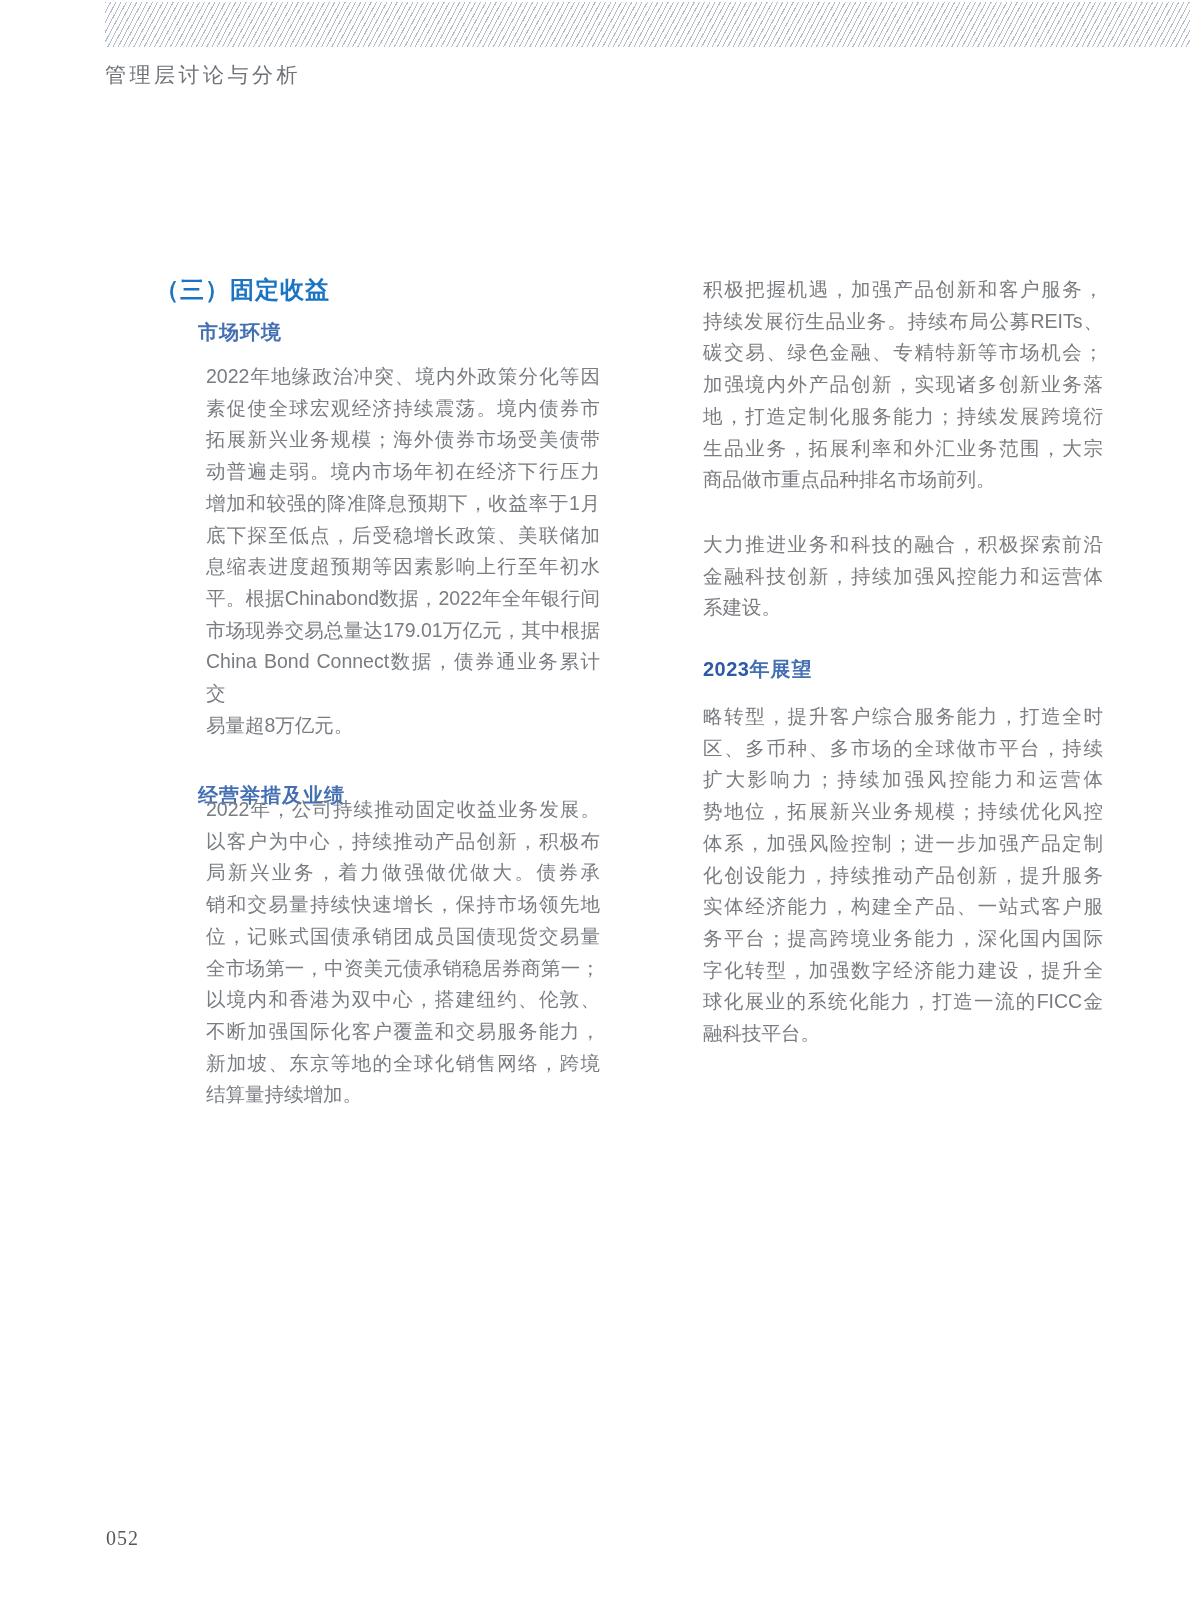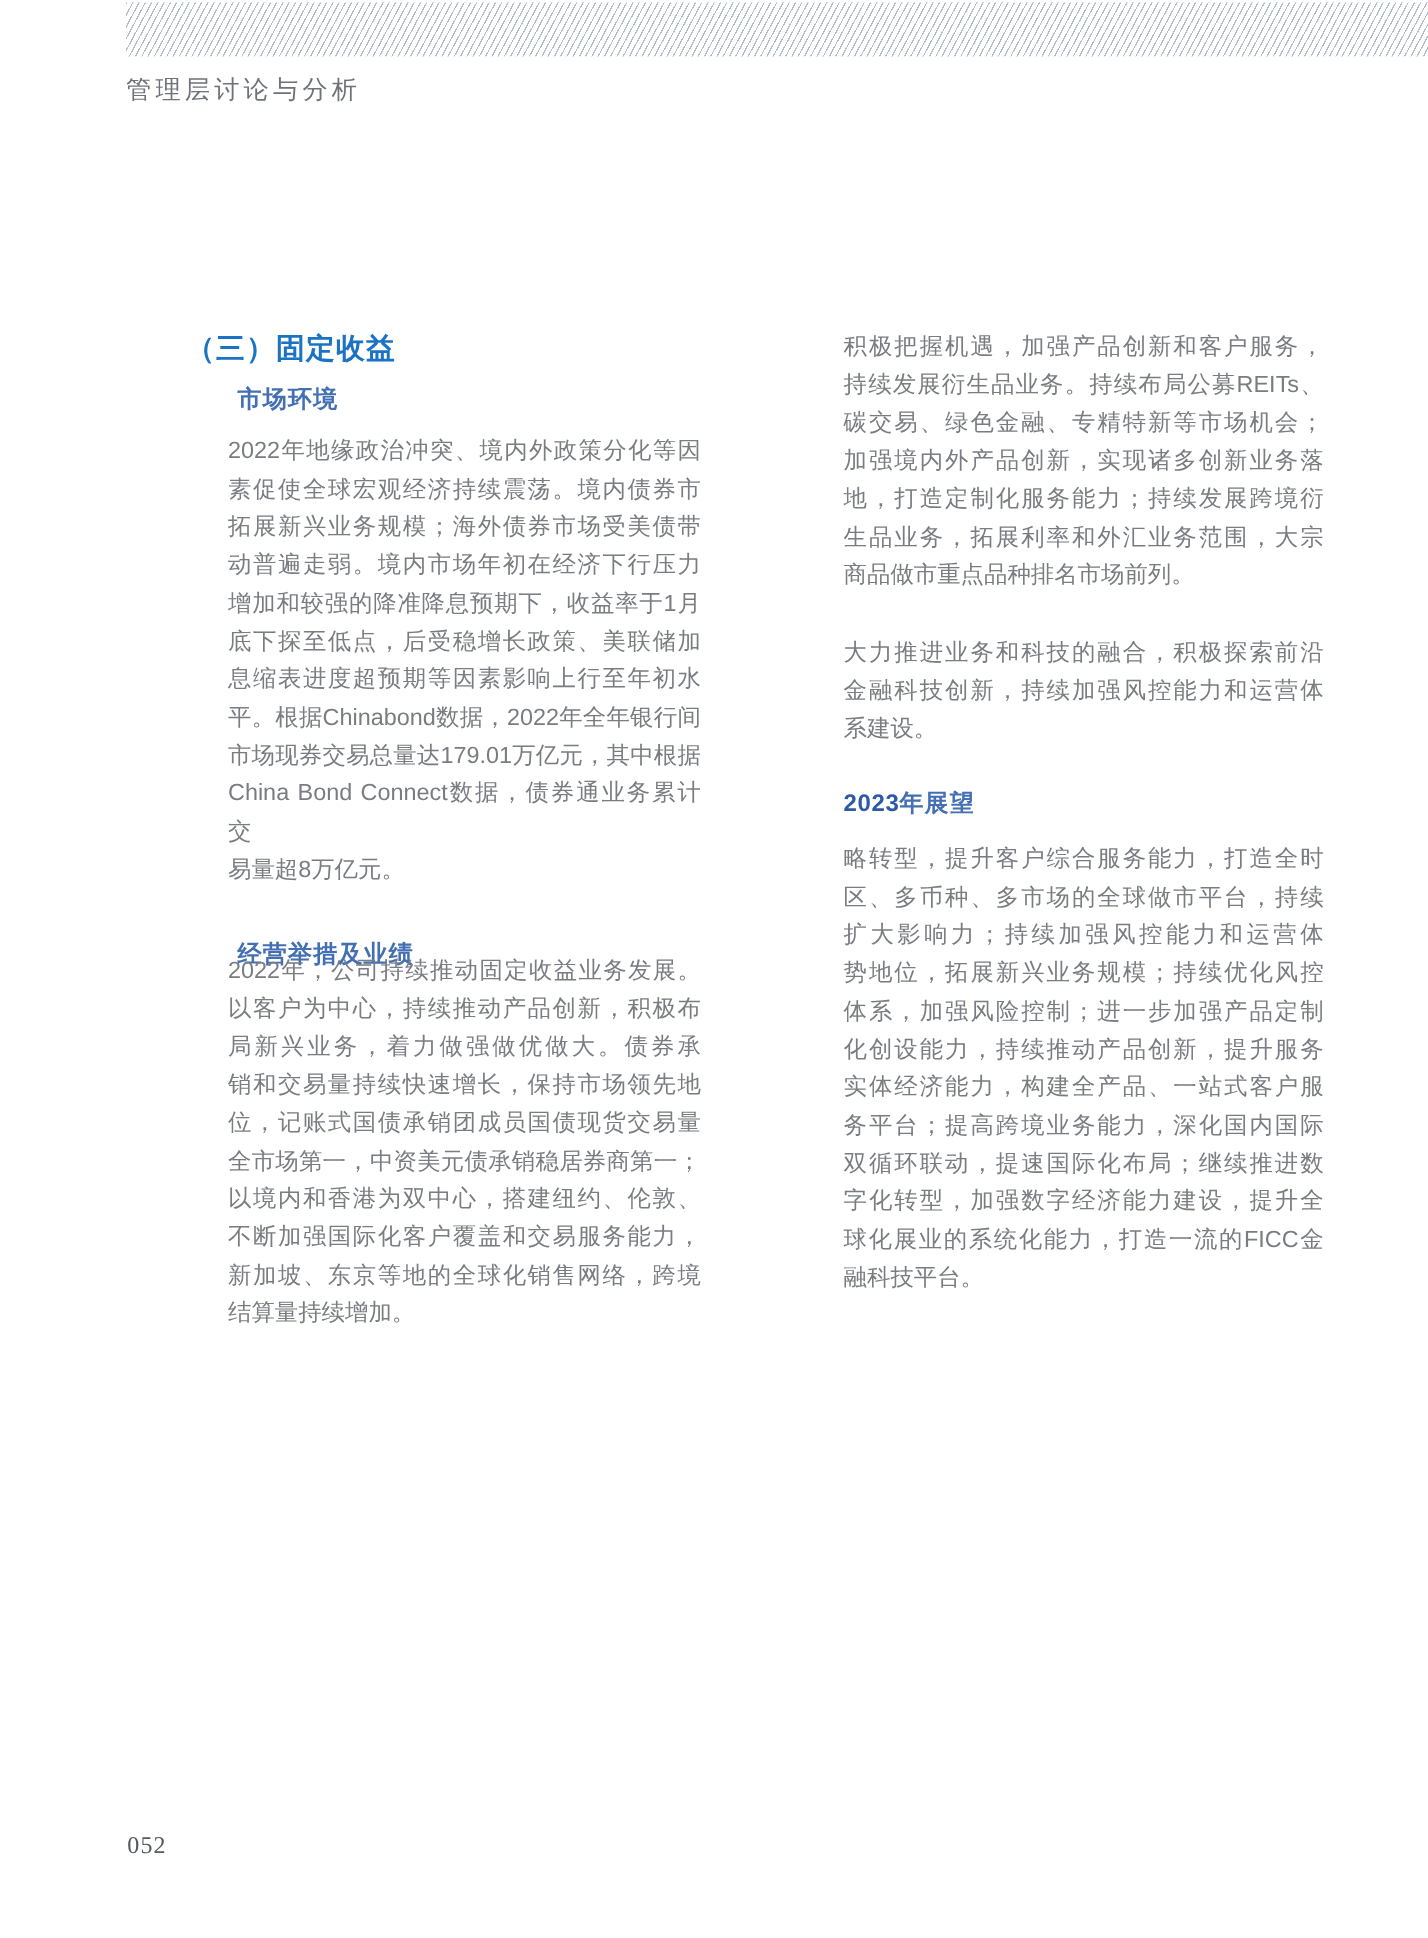--- a/index.html
+++ b/index.html
@@ -59,21 +59,21 @@
   .h-outlook .num { color: #2d59a5; letter-spacing: 0.5px; }
   .para {
     position: absolute;
     color: #797c80;
     font-size: 19.5px;
     line-height: 31.7px;
     font-weight: normal;
   }
   .para .tline { text-align: justify; text-align-last: justify; }
   .para .tline-last { text-align-last: left; }
-  .pl { left: 190px; width: 394px; }
+  .pl { left: 206px; width: 394px; }
   .pr { left: 703px; width: 400px; }
   .para-l1 { top: 361px; }
   .para-l2 { top: 794px; }
   .para-r1 { top: 274px; }
   .para-r2 { top: 529px; }
   .para-r3 { top: 701px; }
   .page-num {
     position: absolute;
     left: 106px; top: 1527px;
     font-family: "Liberation Serif", serif;
@@ -147,21 +147,20 @@
 
     <div class="para pr para-r3">
         <div class="tline">略转型，提升客户综合服务能力，打造全时</div>
         <div class="tline">区、多币种、多市场的全球做市平台，持续</div>
         <div class="tline">扩大影响力；持续加强风控能力和运营体</div>
         <div class="tline">势地位，拓展新兴业务规模；持续优化风控</div>
         <div class="tline">体系，加强风险控制；进一步加强产品定制</div>
         <div class="tline">化创设能力，持续推动产品创新，提升服务</div>
         <div class="tline">实体经济能力，构建全产品、一站式客户服</div>
         <div class="tline">务平台；提高跨境业务能力，深化国内国际</div>
-        <div class="tline">双循环联动，提速国际化布局；继续推进数</div>
         <div class="tline">字化转型，加强数字经济能力建设，提升全</div>
         <div class="tline">球化展业的系统化能力，打造一流的FICC金</div>
         <div class="tline tline-last">融科技平台。</div>
       </div>
   </div>
 
   <div class="page-num">052</div>
 
 </div>
 

